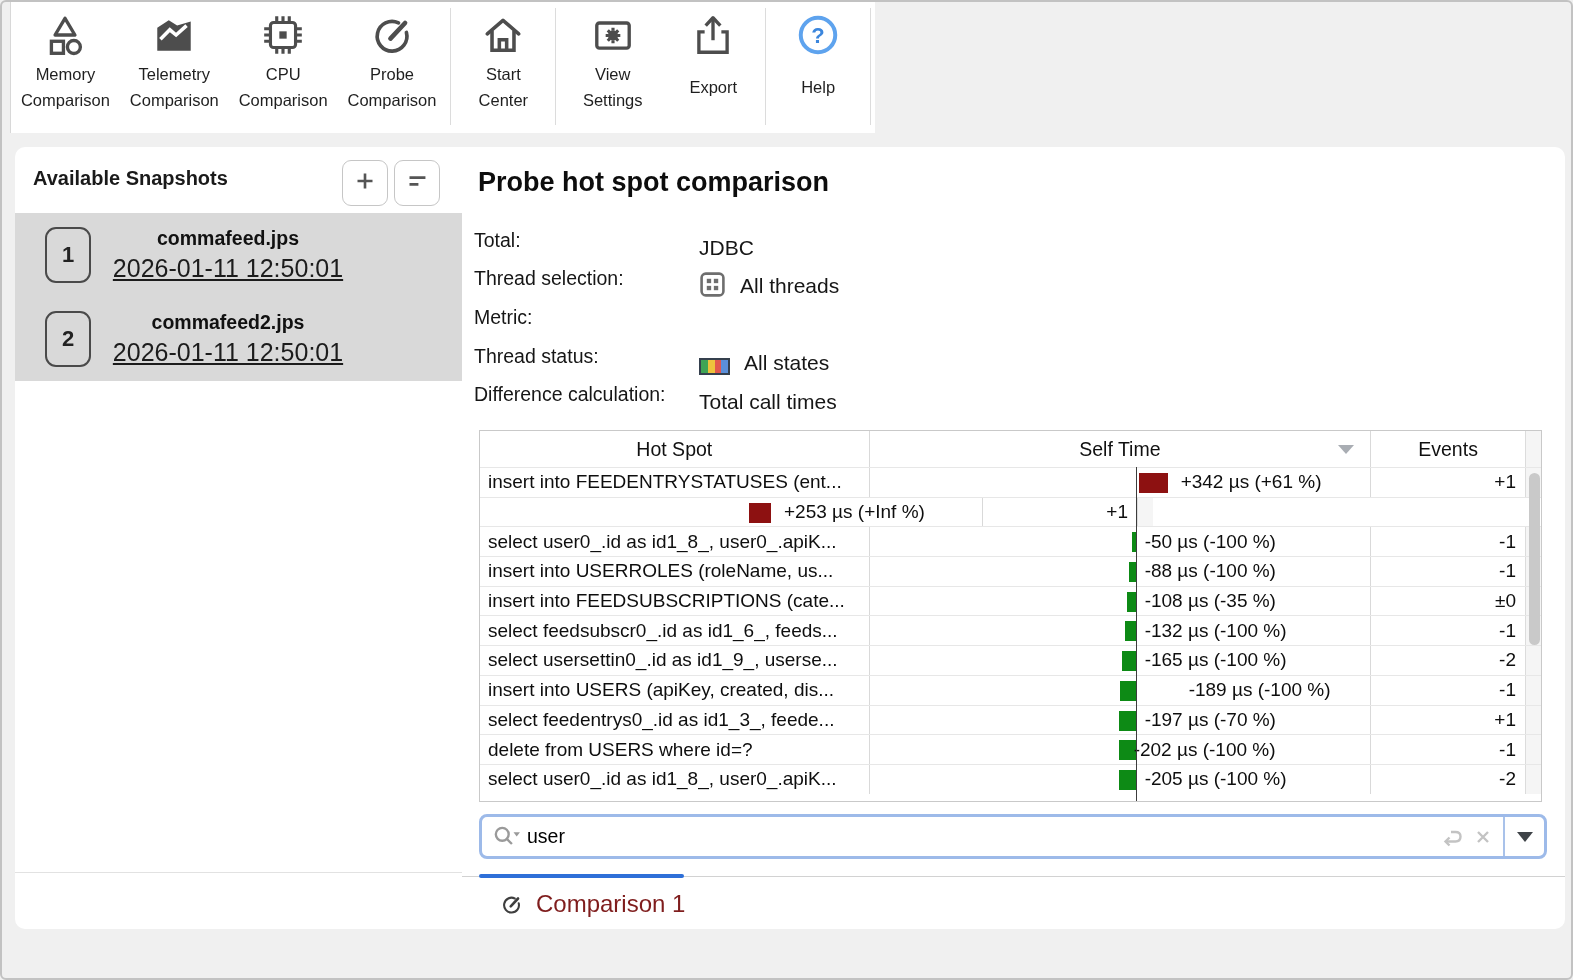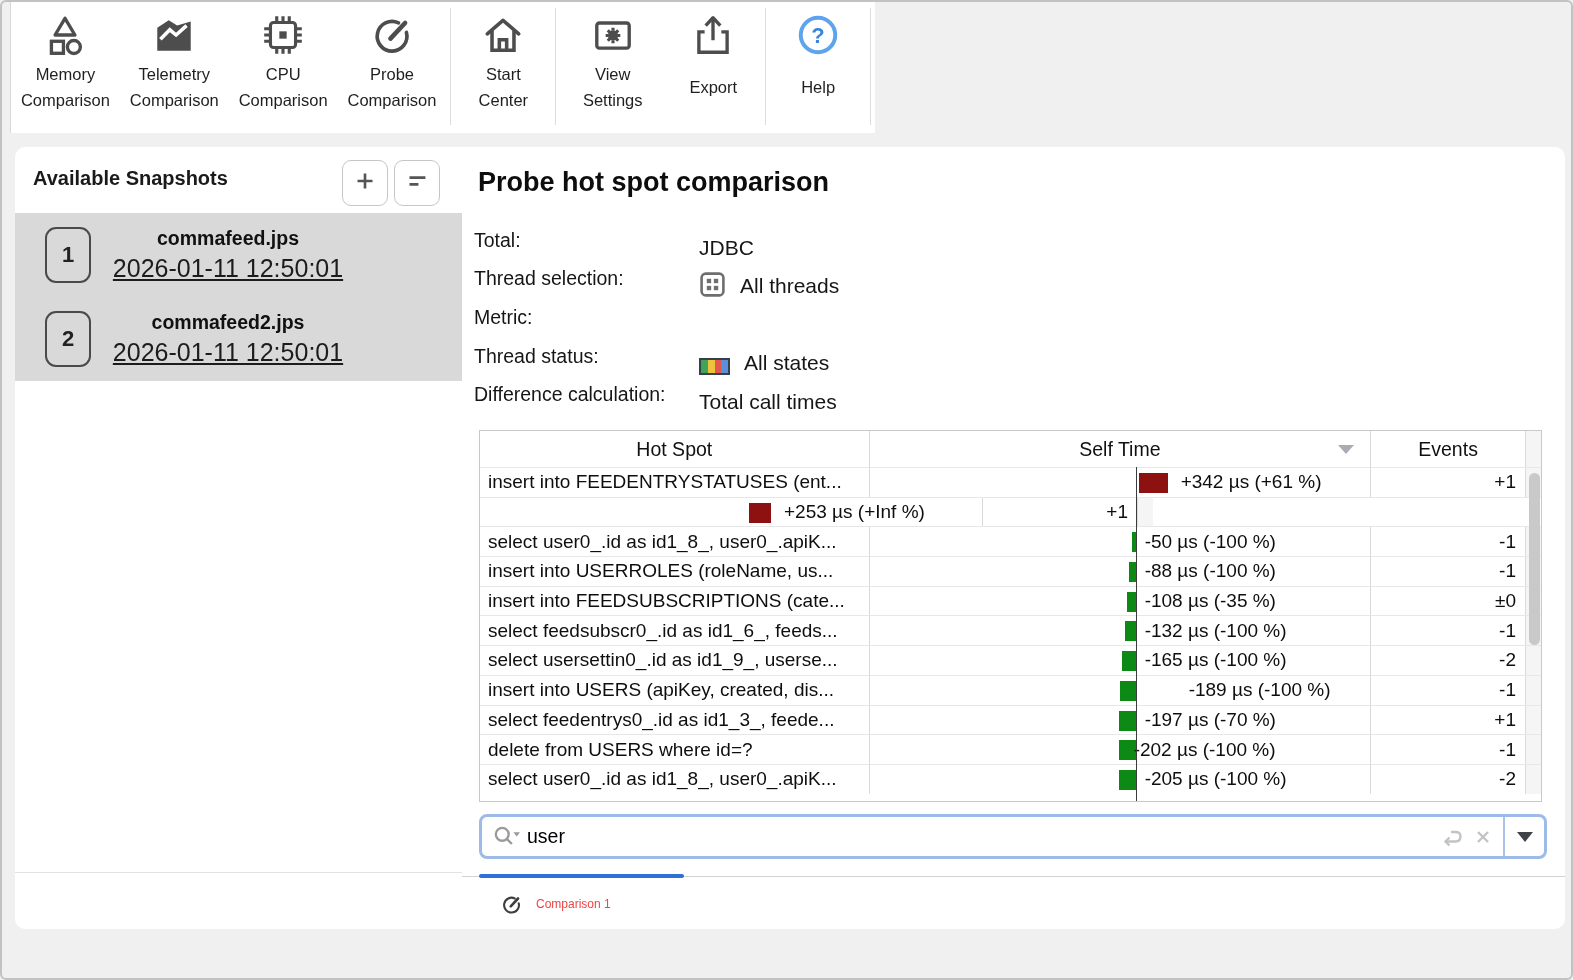--- a/index.html
+++ b/index.html
@@ -124,21 +124,21 @@
   .dd-tri { width:0; height:0; border-left:8px solid transparent; border-right:8px solid transparent; border-top:10px solid #3f4348; }
 
   
   .tab-line { position:absolute; left:0; right:0; top:729px; height:1px; background:#d2d2d2; }
   .tab-underline { position:absolute; left:17px; top:727px; width:205px; height:4px; background:#2e6fd8; border-radius:2px; }
   .tab-item {
     position:absolute; left:38px; top:740px; height:34px;
     display:flex; align-items:center; gap:13px; cursor:pointer;
   }
   .tab-item svg { width:23px; height:23px; }
-  .tab-label { font-size:12px; color:#ef4444; }
+  .tab-label { font-size:24px; color:#7f1d1d; }
 </style>
 </head>
 <body>
 
 <div class="window">
 
   <div class="toolbar" id="toolbar">
       <div class="tb-item">
         <span class="tb-icon">
           <svg viewBox="0 0 44 44">

